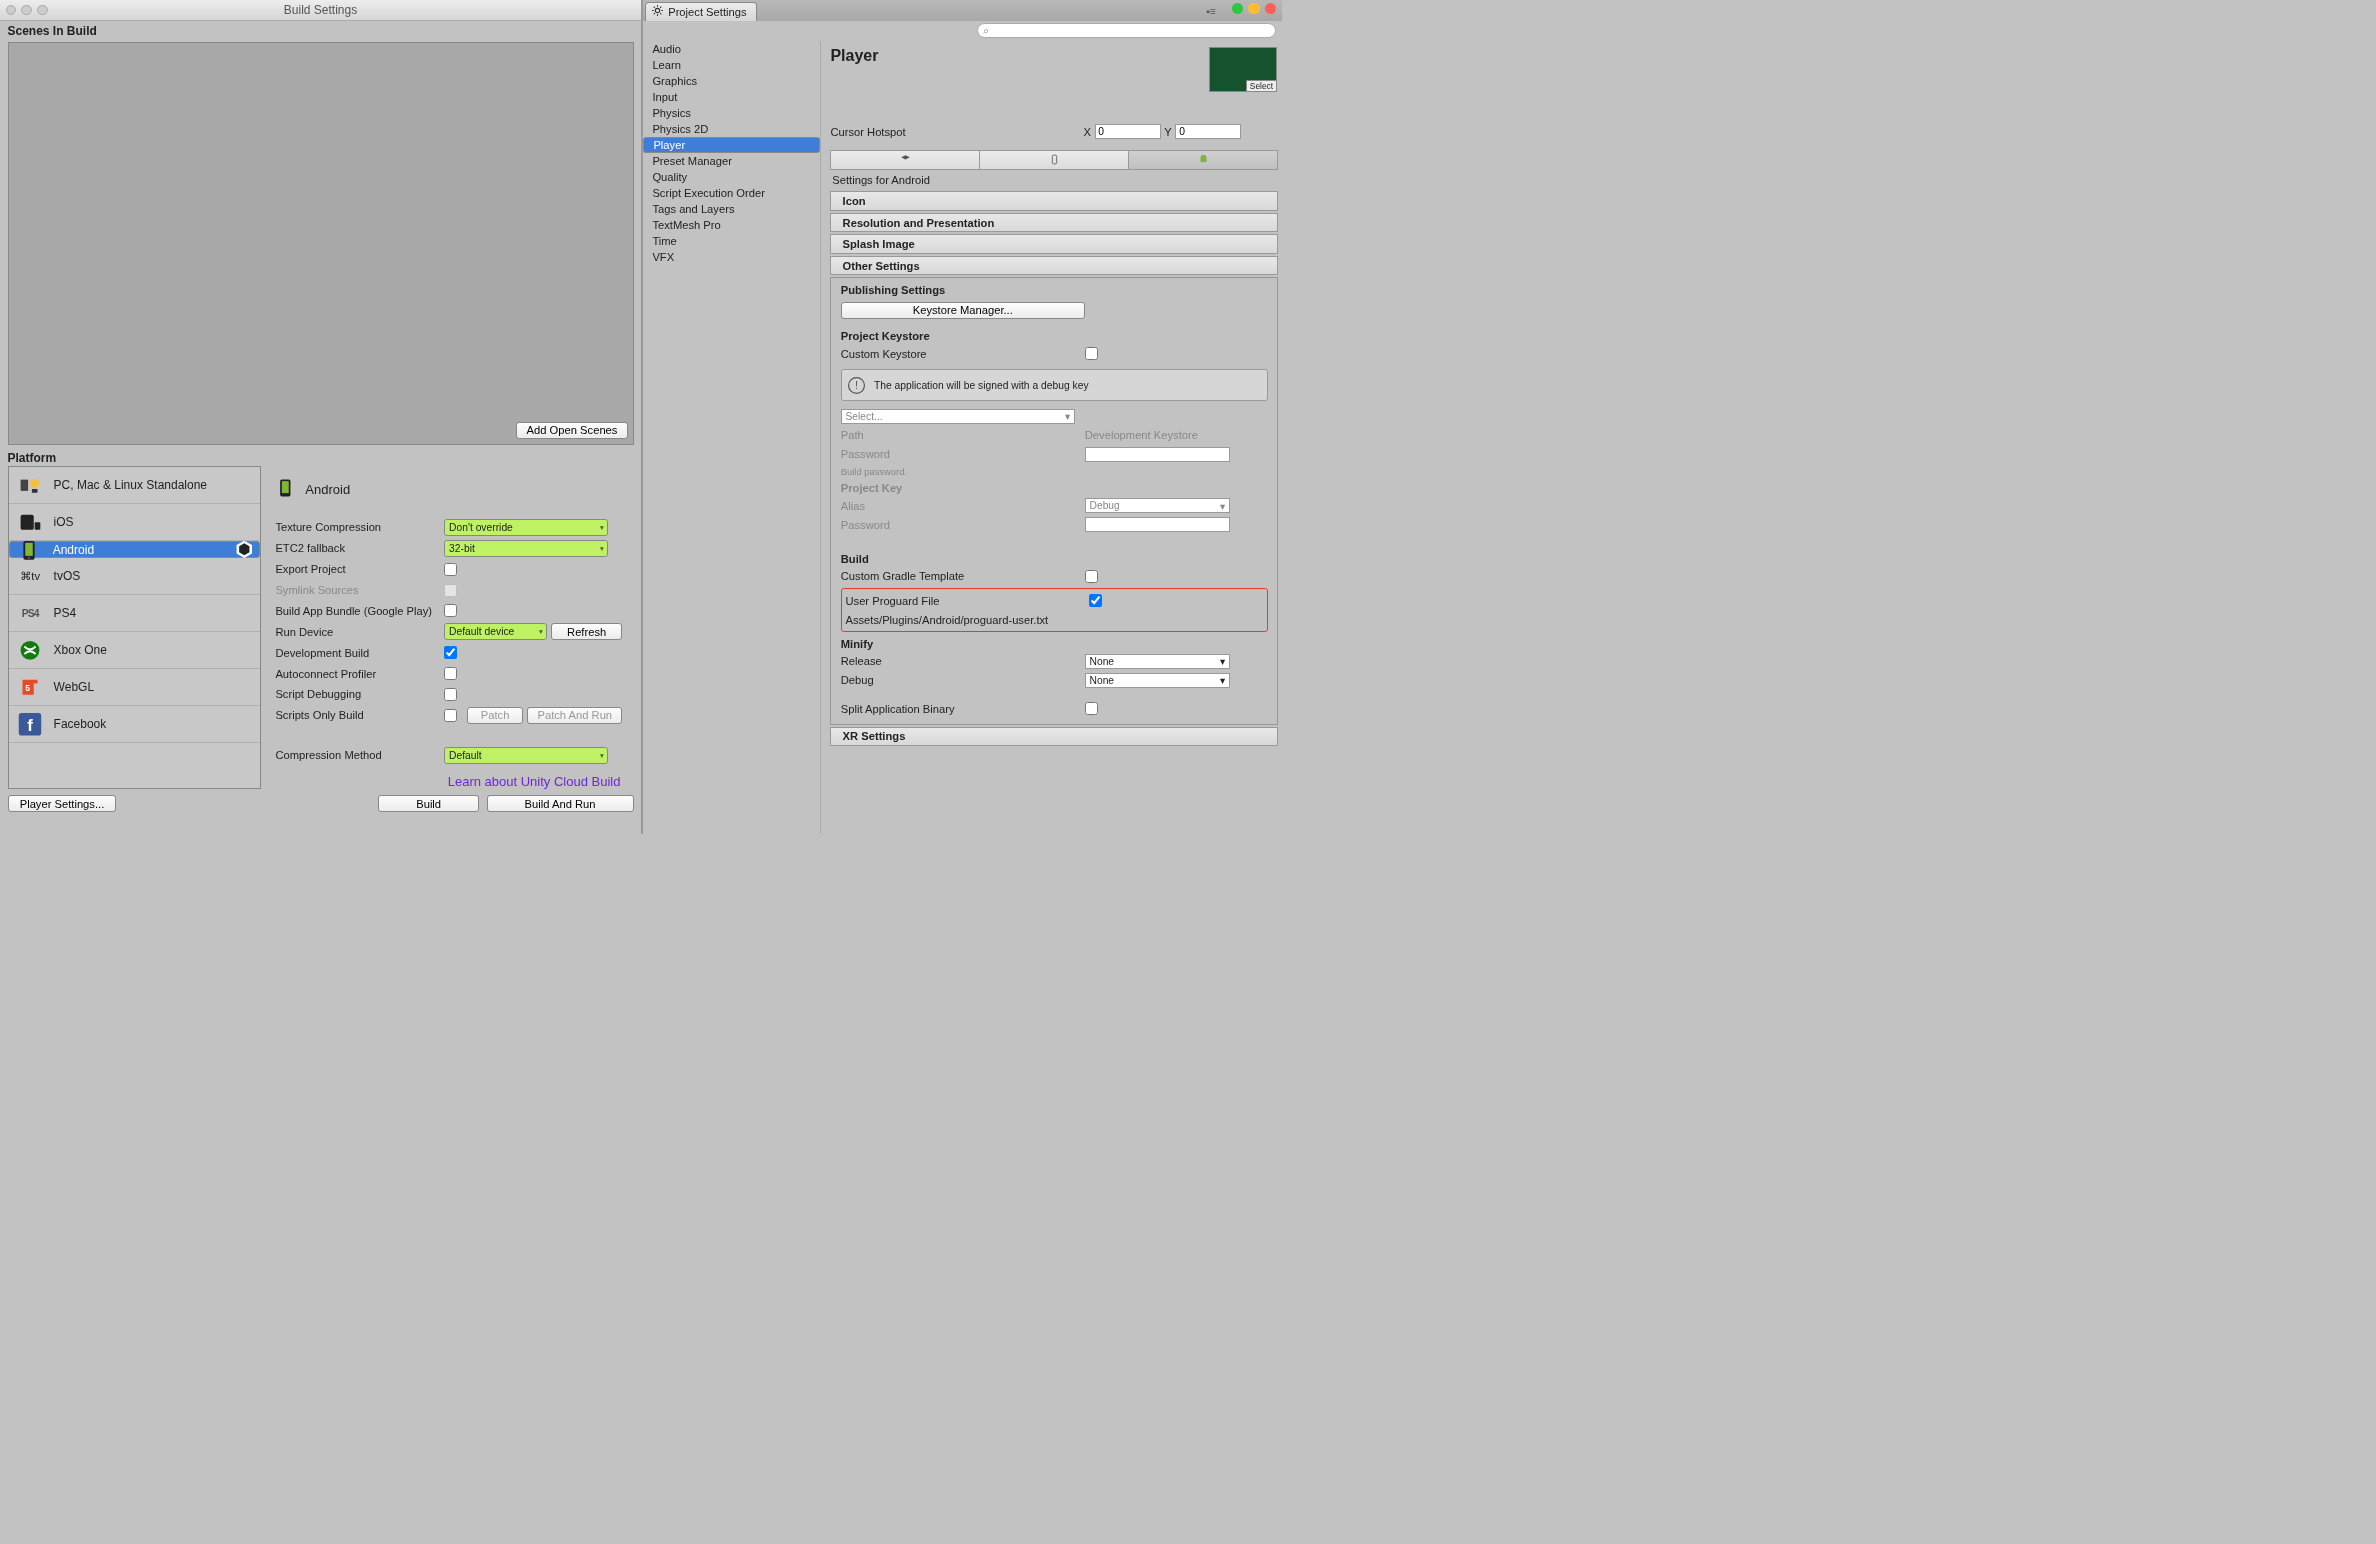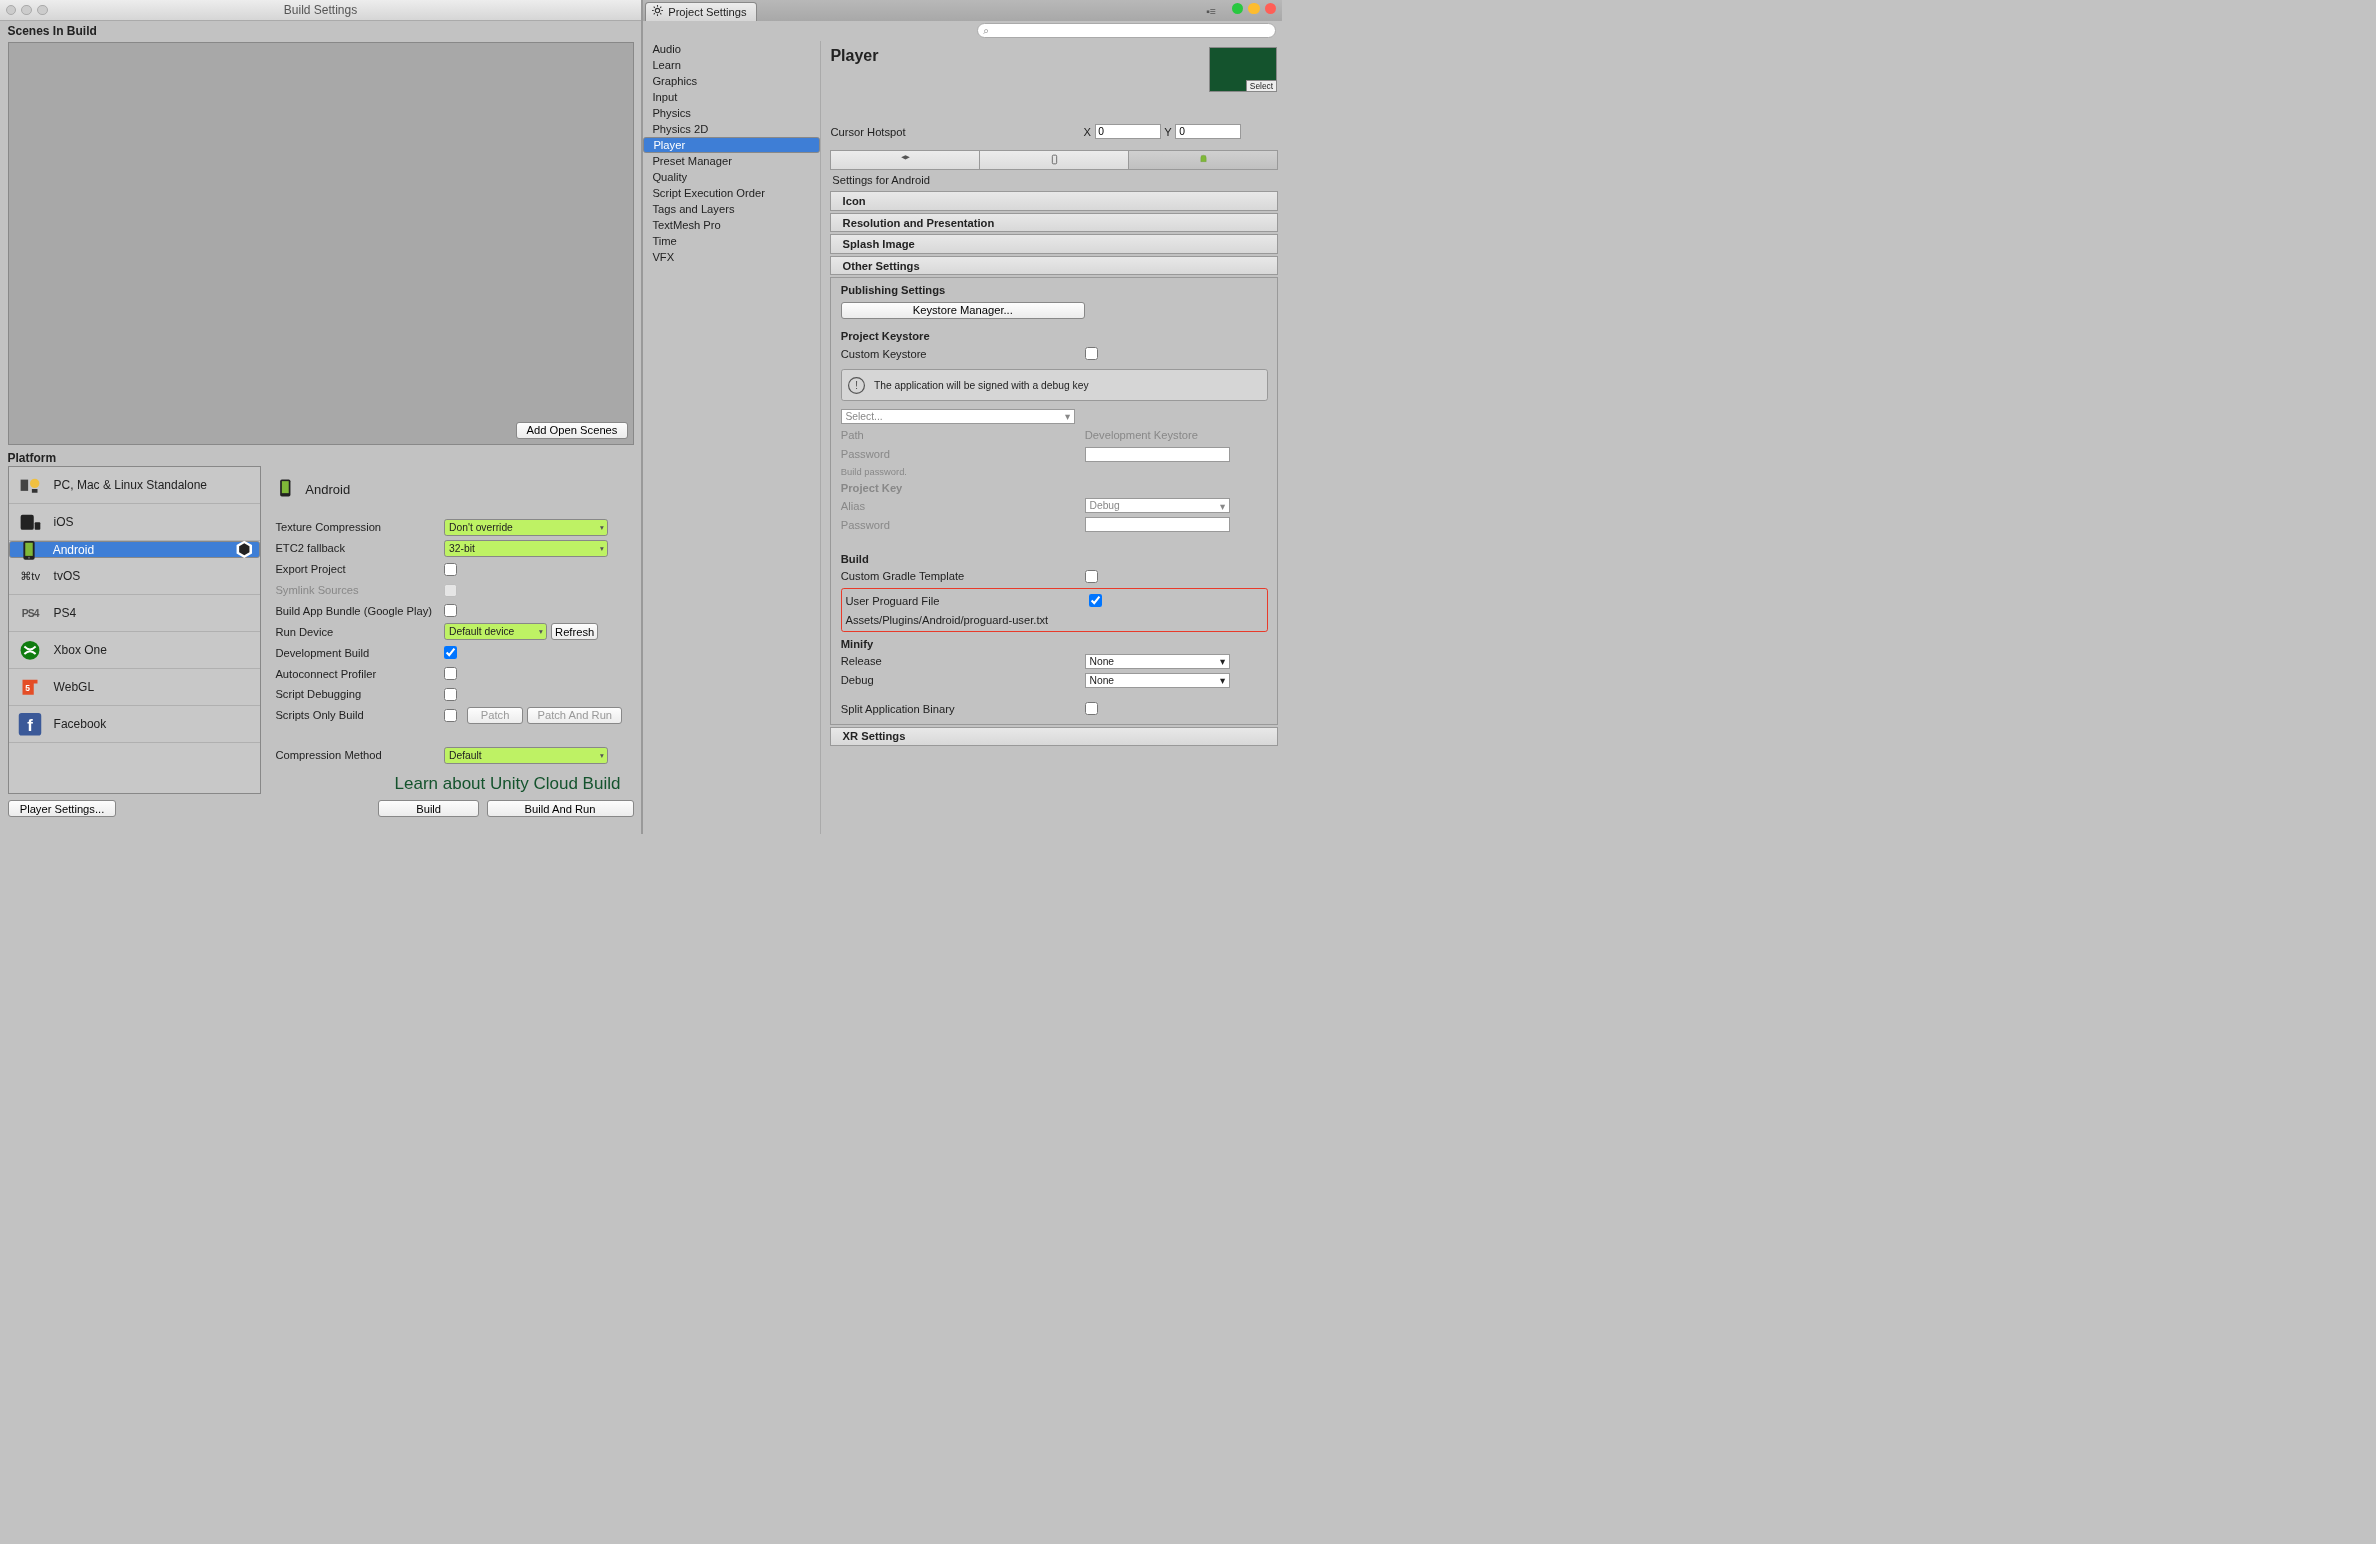--- a/index.html
+++ b/index.html
@@ -30,21 +30,21 @@
 .opt-head svg{width:20.6px;height:28px;}
 .opt-head span{font-size:13px;}
 .opt-row { display:flex; align-items:center; margin:1.9px 0; height:19px; }
 .opt-row .lbl { width:169px; }
 .opt-row .lbl.dis { color:#888; }
 .sel { background:#bef264; border:0.9px solid #888; border-radius:2.8px; padding:0 3.7px; height:17px; font-size:10.3px; display:flex; align-items:center; justify-content:space-between; }
 .sel .arr{font-size:7.5px;color:#555;}
 .sel.w175{width:164px;}
 .sel.w110{width:103px;}
 input[type=checkbox]{width:13px;height:13px;}
-.link-cloud { text-align:right; color:#14532d; padding:7.5px 9.4px 0 0; font-size:17px; }
+.link-cloud { text-align:right; color:#6d28d9; padding:7.5px 9.4px 0 0; font-size:13px; }
 .bottom-btns { display:flex; justify-content:space-between; padding:5.6px 7.5px; }
 .bottom-btns .right{display:flex;gap:7.5px;}
 .bottom-btns .btn{padding:1.9px 37px;}
 
 
 .win-right { flex:1; background:#c2c2c2; display:flex; flex-direction:column; position:relative; border-left:0.9px solid #999; }
 .tab-strip { height:20.6px; background:linear-gradient(#b8b8b8,#a8a8a8); display:flex; align-items:flex-end; padding-left:1.9px; position:relative; }
 .tab { background:linear-gradient(#ececec,#d6d6d6); border:0.9px solid #888; border-bottom:none; border-radius:3.7px 3.7px 0 0; padding:1.9px 9.4px 1.9px 5.6px; display:flex; align-items:center; gap:3.7px; font-size:11.2px; height:19px;}
 .tab svg{width:13px;height:13px;}
 .mac-dots{position:absolute;right:5.6px;top:2.8px;display:flex;gap:5.6px;}
@@ -212,21 +212,21 @@
       <div class="opt-row">
           <span class="lbl">Build App Bundle (Google Play)</span>
           <input type="checkbox" style="">
         </div>
       <div class="opt-row">
           <span class="lbl">Run Device</span>
           <div class="sel w110">
             <span>Default device</span>
             <span class="arr">▾</span>
           </div>
-          <button class="btn" style="margin-left:3.7px;padding:0 3px;height:17px;">Refresh</button>
+          <button class="btn" style="margin-left:3.7px;padding:0 15px;height:17px;">Refresh</button>
         </div>
       <div class="opt-row">
           <span class="lbl">Development Build</span>
           <input type="checkbox" checked="" style="">
         </div>
       <div class="opt-row">
           <span class="lbl">Autoconnect Profiler</span>
           <input type="checkbox" style="">
         </div>
       <div class="opt-row">

